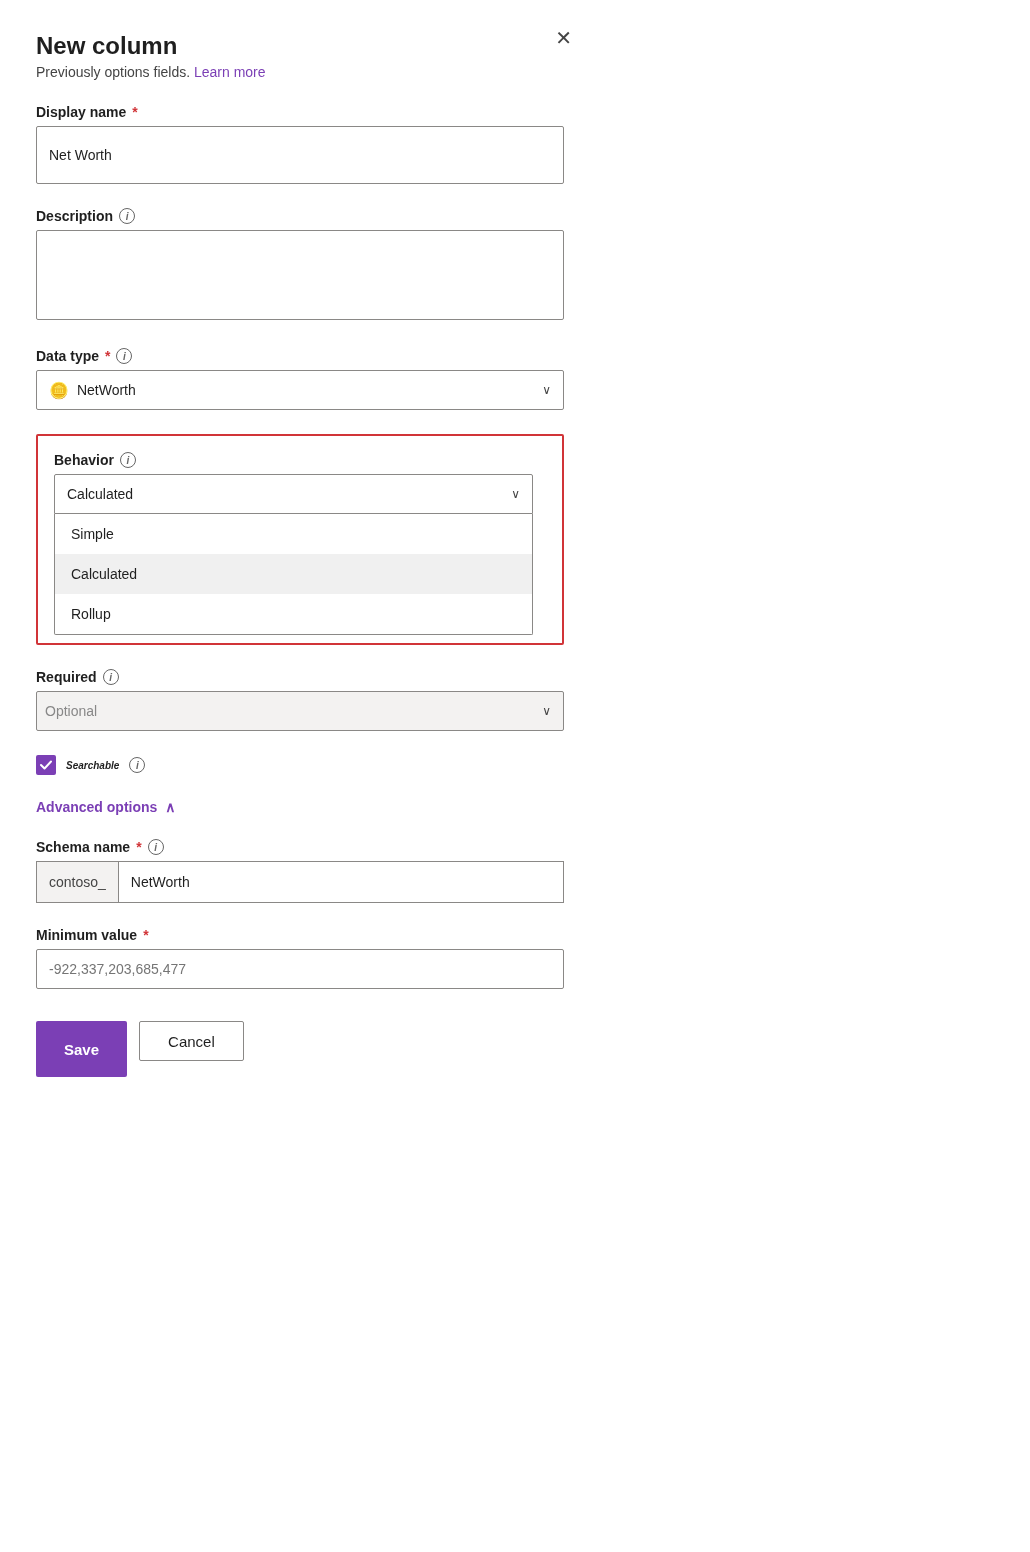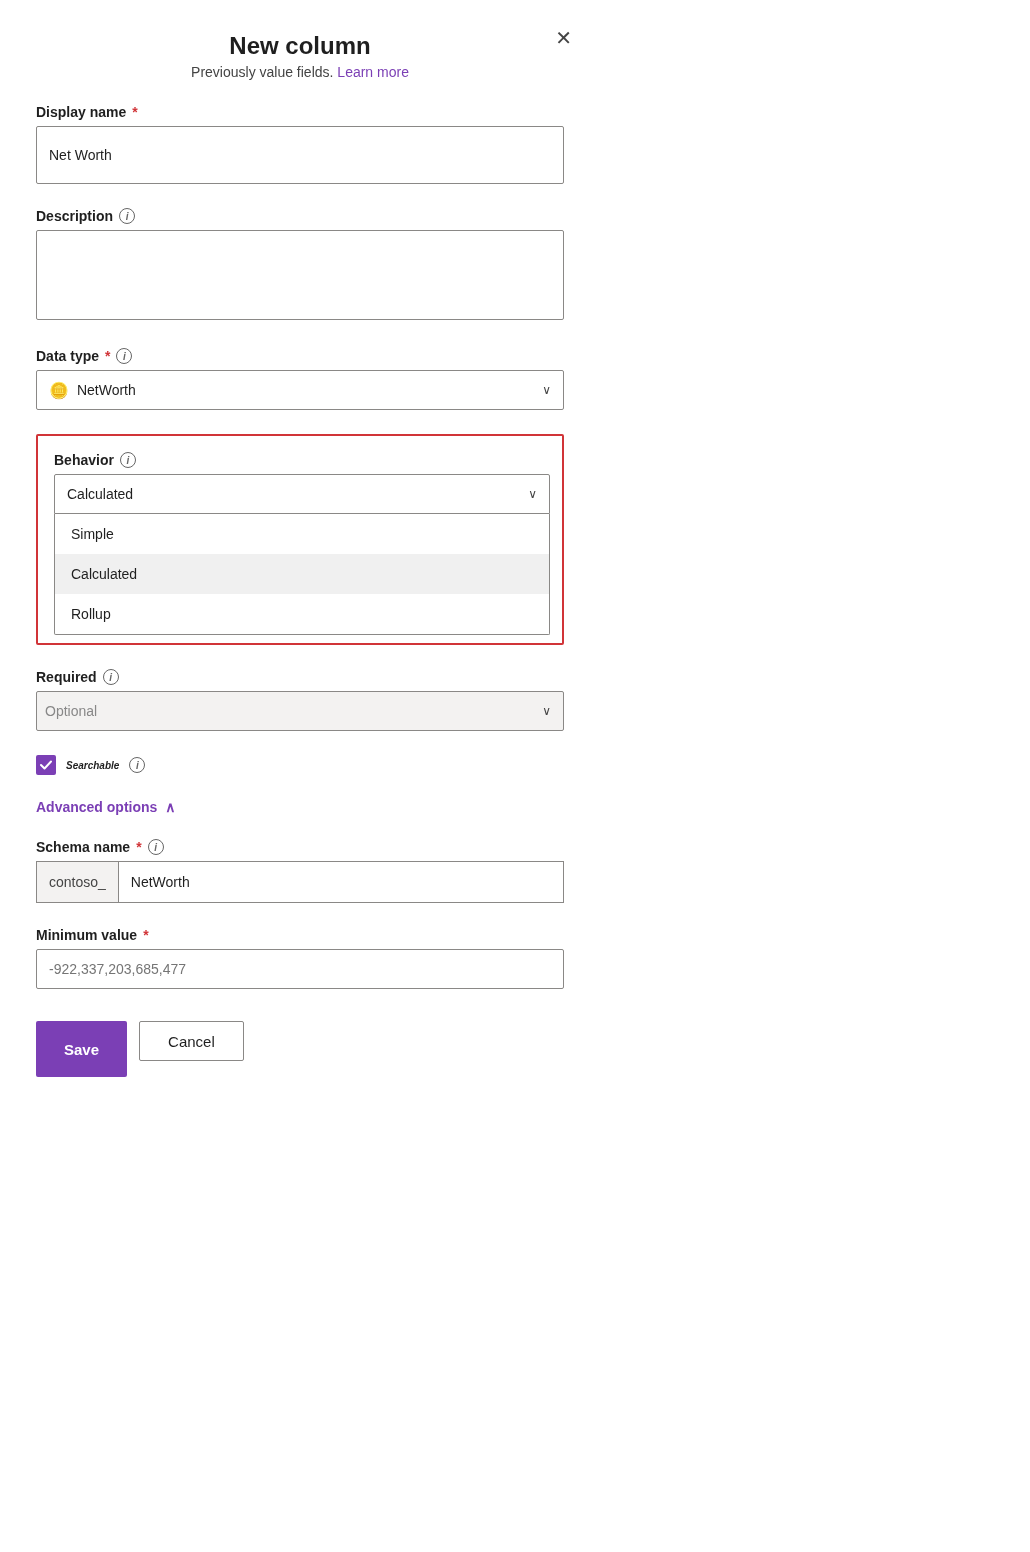--- a/index.html
+++ b/index.html
@@ -16,21 +16,20 @@
     }
     .panel {
       width: 100%;
       max-width: 600px;
       padding: 32px 36px 40px 36px;
       background: #fff;
       position: relative;
     }
     .panel-header {
       margin-bottom: 6px;
-      text-align: center;
     }
     .panel-title {
       font-size: 24px;
       font-weight: 600;
       color: #1f1f1f;
       margin-bottom: 4px;
     }
     .panel-subtitle {
       font-size: 14px;
       color: #444;
@@ -124,21 +123,21 @@
       flex: 1;
     }
     .chevron {
       font-size: 12px;
       color: #444;
     }
     
     .behavior-section {
       border: 2px solid #d13438;
       border-radius: 2px;
-      padding: 16px 12px 0 16px;
+      padding: 16px 29px 0 16px;
       margin-top: 24px;
     }
     .behavior-select-header {
       width: 100%;
       height: 40px;
       border: 1px solid #8a8886;
       border-radius: 2px 2px 0 0;
       padding: 0 12px;
       font-size: 14px;
       color: #1f1f1f;
@@ -285,21 +284,21 @@
     }
   </style>
 </head>
 <body>
 
 <div class="panel">
 
   <div class="panel-header">
     <div class="panel-title">New column</div>
     <div class="panel-subtitle">
-      <span>Previously value fields.</span>
+      <span>Previously options fields.</span>
       <a href="#">Learn more</a>
     </div>
   </div>
   <button class="close-btn">
     <span>✕</span>
   </button>
 
   <div class="form-section">
     <div class="field-label">
       <span>Display name</span>

